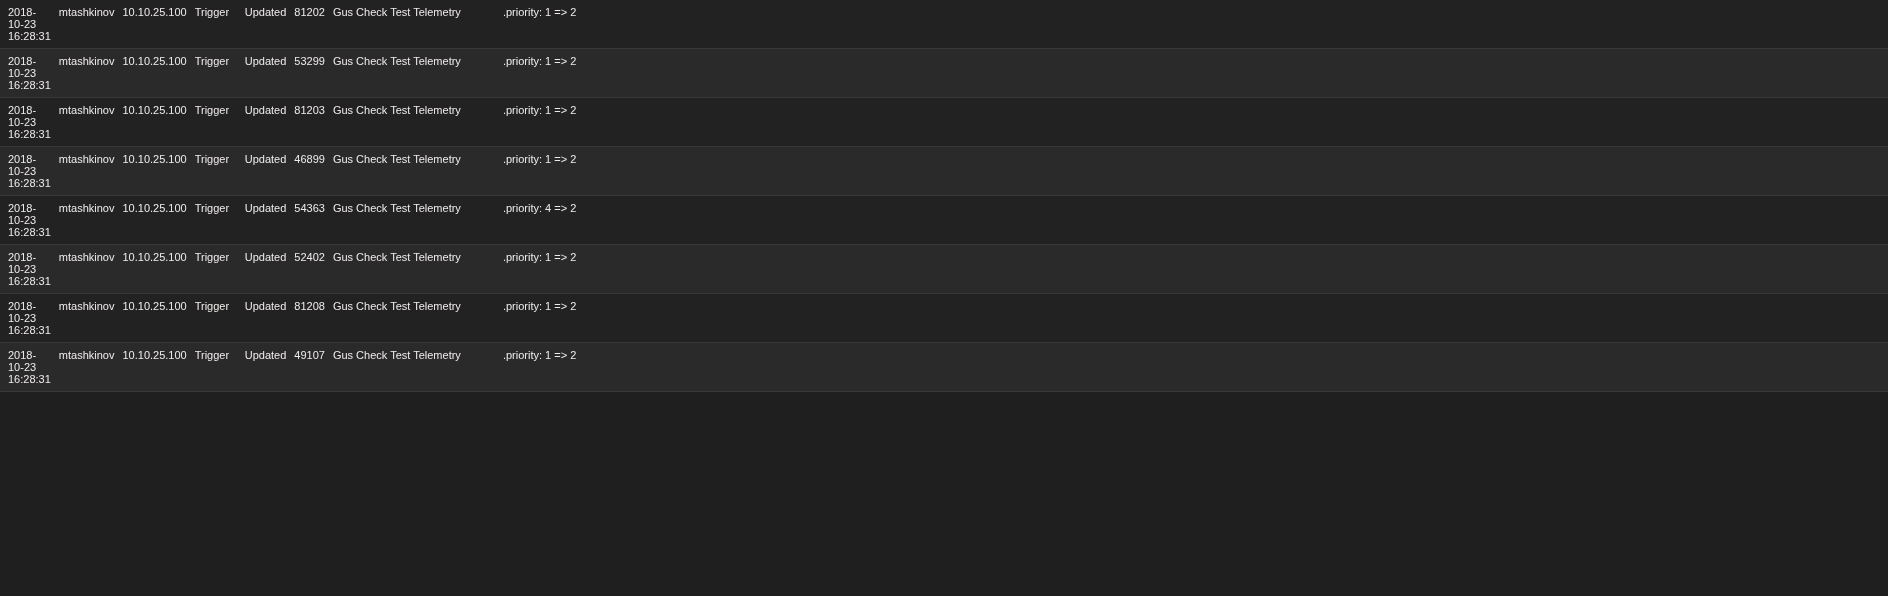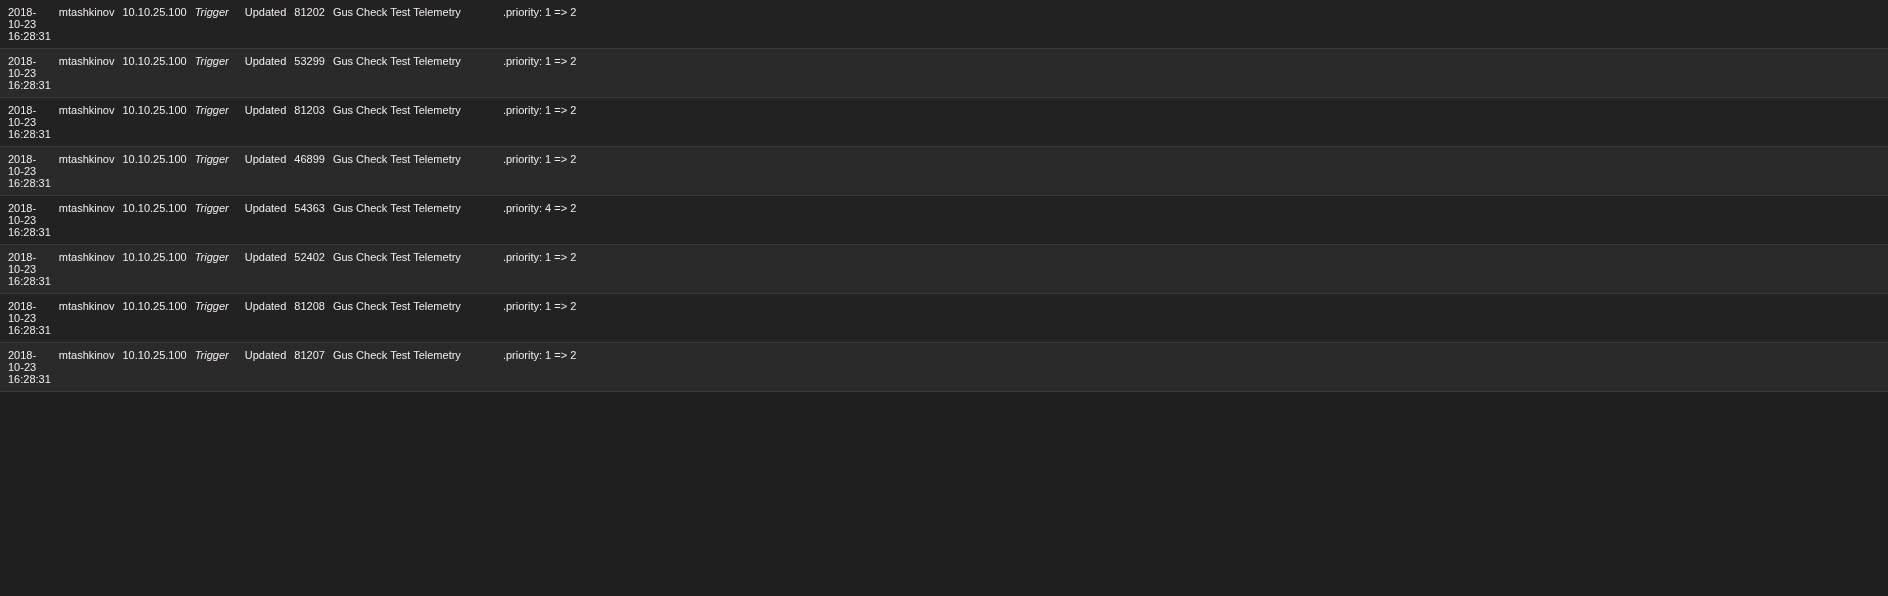--- a/index.html
+++ b/index.html
@@ -40,21 +40,20 @@
       padding-left: 8px;
     }
     .col-user {
       width: 56px;
     }
     .col-ip {
       width: 68px;
     }
     .col-type {
       width: 50px;
-      font-style: italic;
     }
     .col-action {
       width: 48px;
     }
     .col-id {
       width: 38px;
       text-align: center;
     }
     .col-desc {
       width: 170px;
@@ -138,19 +137,19 @@
           <td class="col-id">81208</td>
           <td class="col-desc">Gus Check Test Telemetry</td>
           <td class="col-details">.priority: 1 =&gt; 2</td>
         </tr>
         <tr>
           <td class="col-time">2018-10-23 16:28:31</td>
           <td class="col-user">mtashkinov</td>
           <td class="col-ip">10.10.25.100</td>
           <td class="col-type">Trigger</td>
           <td class="col-action">Updated</td>
-          <td class="col-id">81207</td>
+          <td class="col-id">49107</td>
           <td class="col-desc">Gus Check Test Telemetry</td>
           <td class="col-details">.priority: 1 =&gt; 2</td>
         </tr>
       </tbody>
   </table>
 </div>
 
 </body></html>

